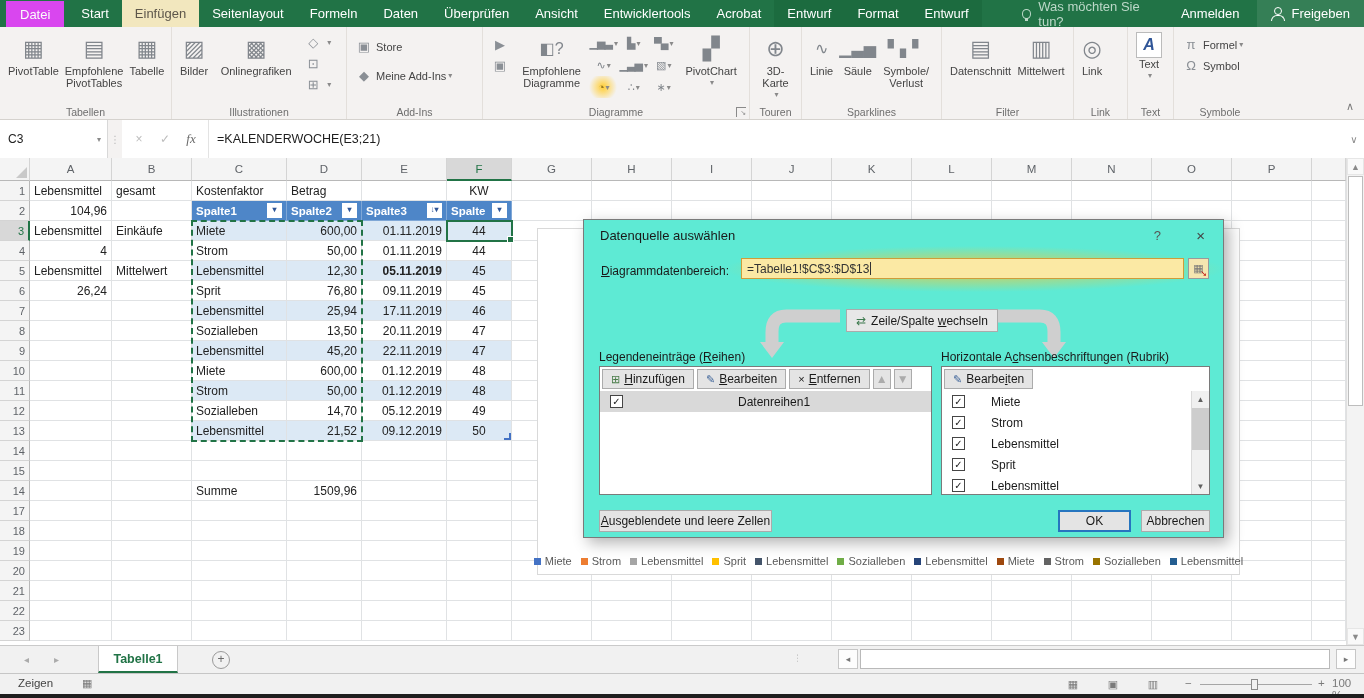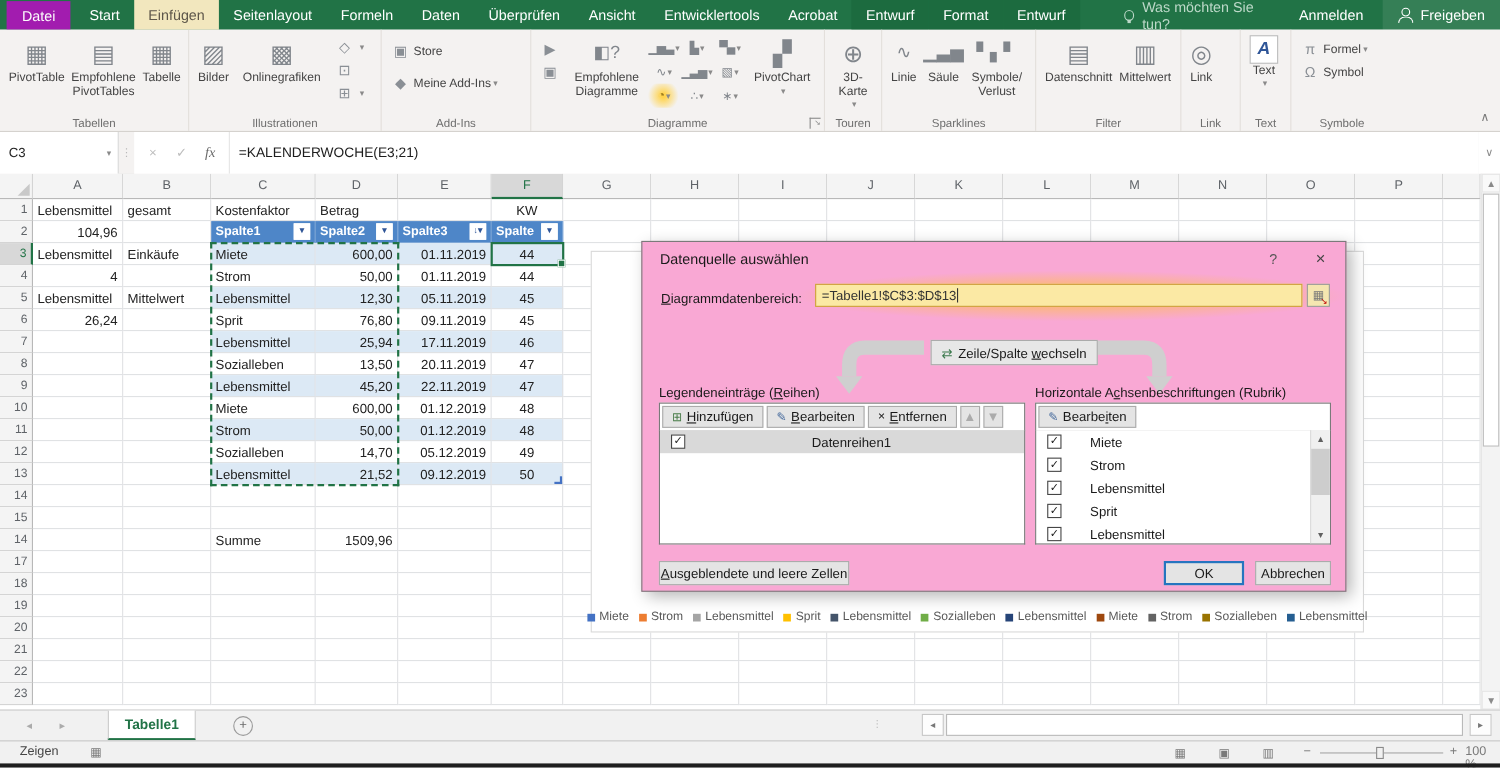--- a/index.html
+++ b/index.html
@@ -1,20 +1,20 @@
 <!DOCTYPE html>
 <html><head>
 <meta charset="utf-8">
 <style>
   html,body{margin:0;padding:0;background:#888;}
   #app{position:relative;width:1364px;height:698px;background:#fff;font-family:"Liberation Sans",sans-serif;overflow:hidden;-webkit-font-smoothing:antialiased;}
   
   #tabbar{position:absolute;left:0;top:0;width:1364px;height:27px;background:#217346;display:flex;align-items:stretch;}
   .rtab{display:flex;align-items:center;padding:0 13px;color:#fff;font-size:13px;cursor:default;white-space:nowrap;}
-  .rtab.file{background:#a21caf;color:#FBFBFB;margin:1px 4px 0 6px;padding:0 14px;}
+  .rtab.file{background:#d946ef;color:#FBFBFB;margin:1px 4px 0 6px;padding:0 14px;}
   .rtab.active{background:#F2E7BE;color:#5d564a;}
   .rtab.ctx{background:#1C6B3F;}
   #tellme{display:flex;align-items:center;gap:7px;color:#BCD8C8;font-size:13px;margin-left:40px;}
   .bulb{width:8px;height:8px;border:1.5px solid #BCD8C8;border-radius:50%;position:relative;}
   .bulb::after{content:"";position:absolute;left:2px;top:8px;width:3px;height:3px;background:#BCD8C8;}
   #tabbar-right{margin-left:auto;display:flex;align-items:stretch;}
   #signin{display:flex;align-items:center;color:#fff;font-size:13px;padding:0 18px;}
   #share{display:flex;align-items:center;gap:7px;color:#fff;font-size:13px;padding:0 14px;background:rgba(255,255,255,.09);}
   .person{position:relative;width:13px;height:13px;}
   .person::before{content:"";position:absolute;left:3px;top:0;width:6px;height:6px;border:1.3px solid #fff;border-radius:50%;}
@@ -68,21 +68,21 @@
   #vscroll{position:absolute;left:1346px;top:158px;width:18px;height:487px;background:#F3F3F3;border-left:1px solid #E0E0E0;box-sizing:border-box;}
   .varrow{height:17px;display:flex;align-items:center;justify-content:center;color:#8a8a8a;font-size:9px;border:1px solid #E6E6E6;background:#F9F9F9;box-sizing:border-box;}
   #vthumb{position:absolute;left:1px;top:18px;width:15px;height:230px;background:#fff;border:1px solid #BDBDBD;box-sizing:border-box;}
   #vsdown{position:absolute;left:0;bottom:0;width:17px;}
   
   #chart{position:absolute;left:537px;top:228px;width:703px;height:347px;background:#fff;border:1px solid #D9D9D9;box-sizing:border-box;}
   #legend-row{position:absolute;left:0;right:0;bottom:7px;display:flex;justify-content:center;gap:9px;font-size:11px;color:#595959;}
   .litem{display:flex;align-items:center;gap:4px;white-space:nowrap;}
   .lsq{width:7px;height:7px;flex:0 0 auto;}
   
-  #dialog{position:absolute;left:583px;top:219px;width:641px;height:319px;background:#f9a8d4;border:1px solid #7a7a7a;box-sizing:border-box;box-shadow:5px 5px 14px rgba(0,0,0,.3);font-size:12px;color:#1a1a1a;}
+  #dialog{position:absolute;left:583px;top:219px;width:641px;height:319px;background:#5eead4;border:1px solid #7a7a7a;box-sizing:border-box;box-shadow:5px 5px 14px rgba(0,0,0,.3);font-size:12px;color:#1a1a1a;}
   .dtitle{position:absolute;left:0;top:0;right:0;height:30px;display:flex;align-items:center;padding-left:16px;font-size:13px;}
   .dhelp{position:absolute;right:62px;top:8px;color:#555;font-size:13px;}
   .dclose{position:absolute;right:18px;top:7px;color:#444;font-size:15px;}
   .dglow{position:absolute;left:140px;top:26px;width:500px;height:46px;background:radial-gradient(ellipse closest-side,rgba(255,196,43,.85),rgba(255,196,43,0));pointer-events:none;}
   .drange-label{position:absolute;left:17px;top:44px;}
   .drange-input{position:absolute;left:157px;top:38px;width:443px;height:21px;background:#FBE9A4;border:1px solid #CE9D3A;box-sizing:border-box;display:flex;align-items:center;padding-left:5px;font-size:12px;color:#333;}
   .caret{display:inline-block;width:1px;height:13px;background:#333;margin-left:1px;}
   .drange-btn{position:absolute;left:604px;top:38px;width:21px;height:21px;background:#F5E6B0;border:1px solid #9a9a9a;box-sizing:border-box;display:flex;align-items:center;justify-content:center;font-size:11px;color:#777;}
   .drange-btn i{position:absolute;right:1px;bottom:0;font-style:normal;font-size:8px;color:#C00000;}
   .darrow{position:absolute;pointer-events:none;}
@@ -445,21 +445,21 @@
         <div class="cell" style="width: 80px; flex: 0 0 80px;"></div>
         <div class="cell" style="width: 80px; flex: 0 0 80px;"></div>
         <div class="cell" style="width: 34px; flex: 0 0 34px;"></div>
       </div>
       <div class="grow">
         <div class="rhc" style="width: 30px; flex: 0 0 30px;">5</div>
         <div class="cell" style="width: 82px; flex: 0 0 82px;">Lebensmittel</div>
         <div class="cell" style="width: 80px; flex: 0 0 80px;">Mittelwert</div>
         <div class="cell band" style="width: 95px; flex: 0 0 95px;">Lebensmittel</div>
         <div class="cell r band" style="width: 75px; flex: 0 0 75px;">12,30</div>
-        <div class="cell r band" style="width: 85px; flex: 0 0 85px;">05.11.2019</div>
+        <div class="cell r band" style="width: 85px; flex: 0 0 85px; font-weight: bold;">05.11.2019</div>
         <div class="cell c band" style="width: 65px; flex: 0 0 65px;">45</div>
         <div class="cell" style="width: 80px; flex: 0 0 80px;"></div>
         <div class="cell" style="width: 80px; flex: 0 0 80px;"></div>
         <div class="cell" style="width: 80px; flex: 0 0 80px;"></div>
         <div class="cell" style="width: 80px; flex: 0 0 80px;"></div>
         <div class="cell" style="width: 80px; flex: 0 0 80px;"></div>
         <div class="cell" style="width: 80px; flex: 0 0 80px;"></div>
         <div class="cell" style="width: 80px; flex: 0 0 80px;"></div>
         <div class="cell" style="width: 80px; flex: 0 0 80px;"></div>
         <div class="cell" style="width: 80px; flex: 0 0 80px;"></div>

